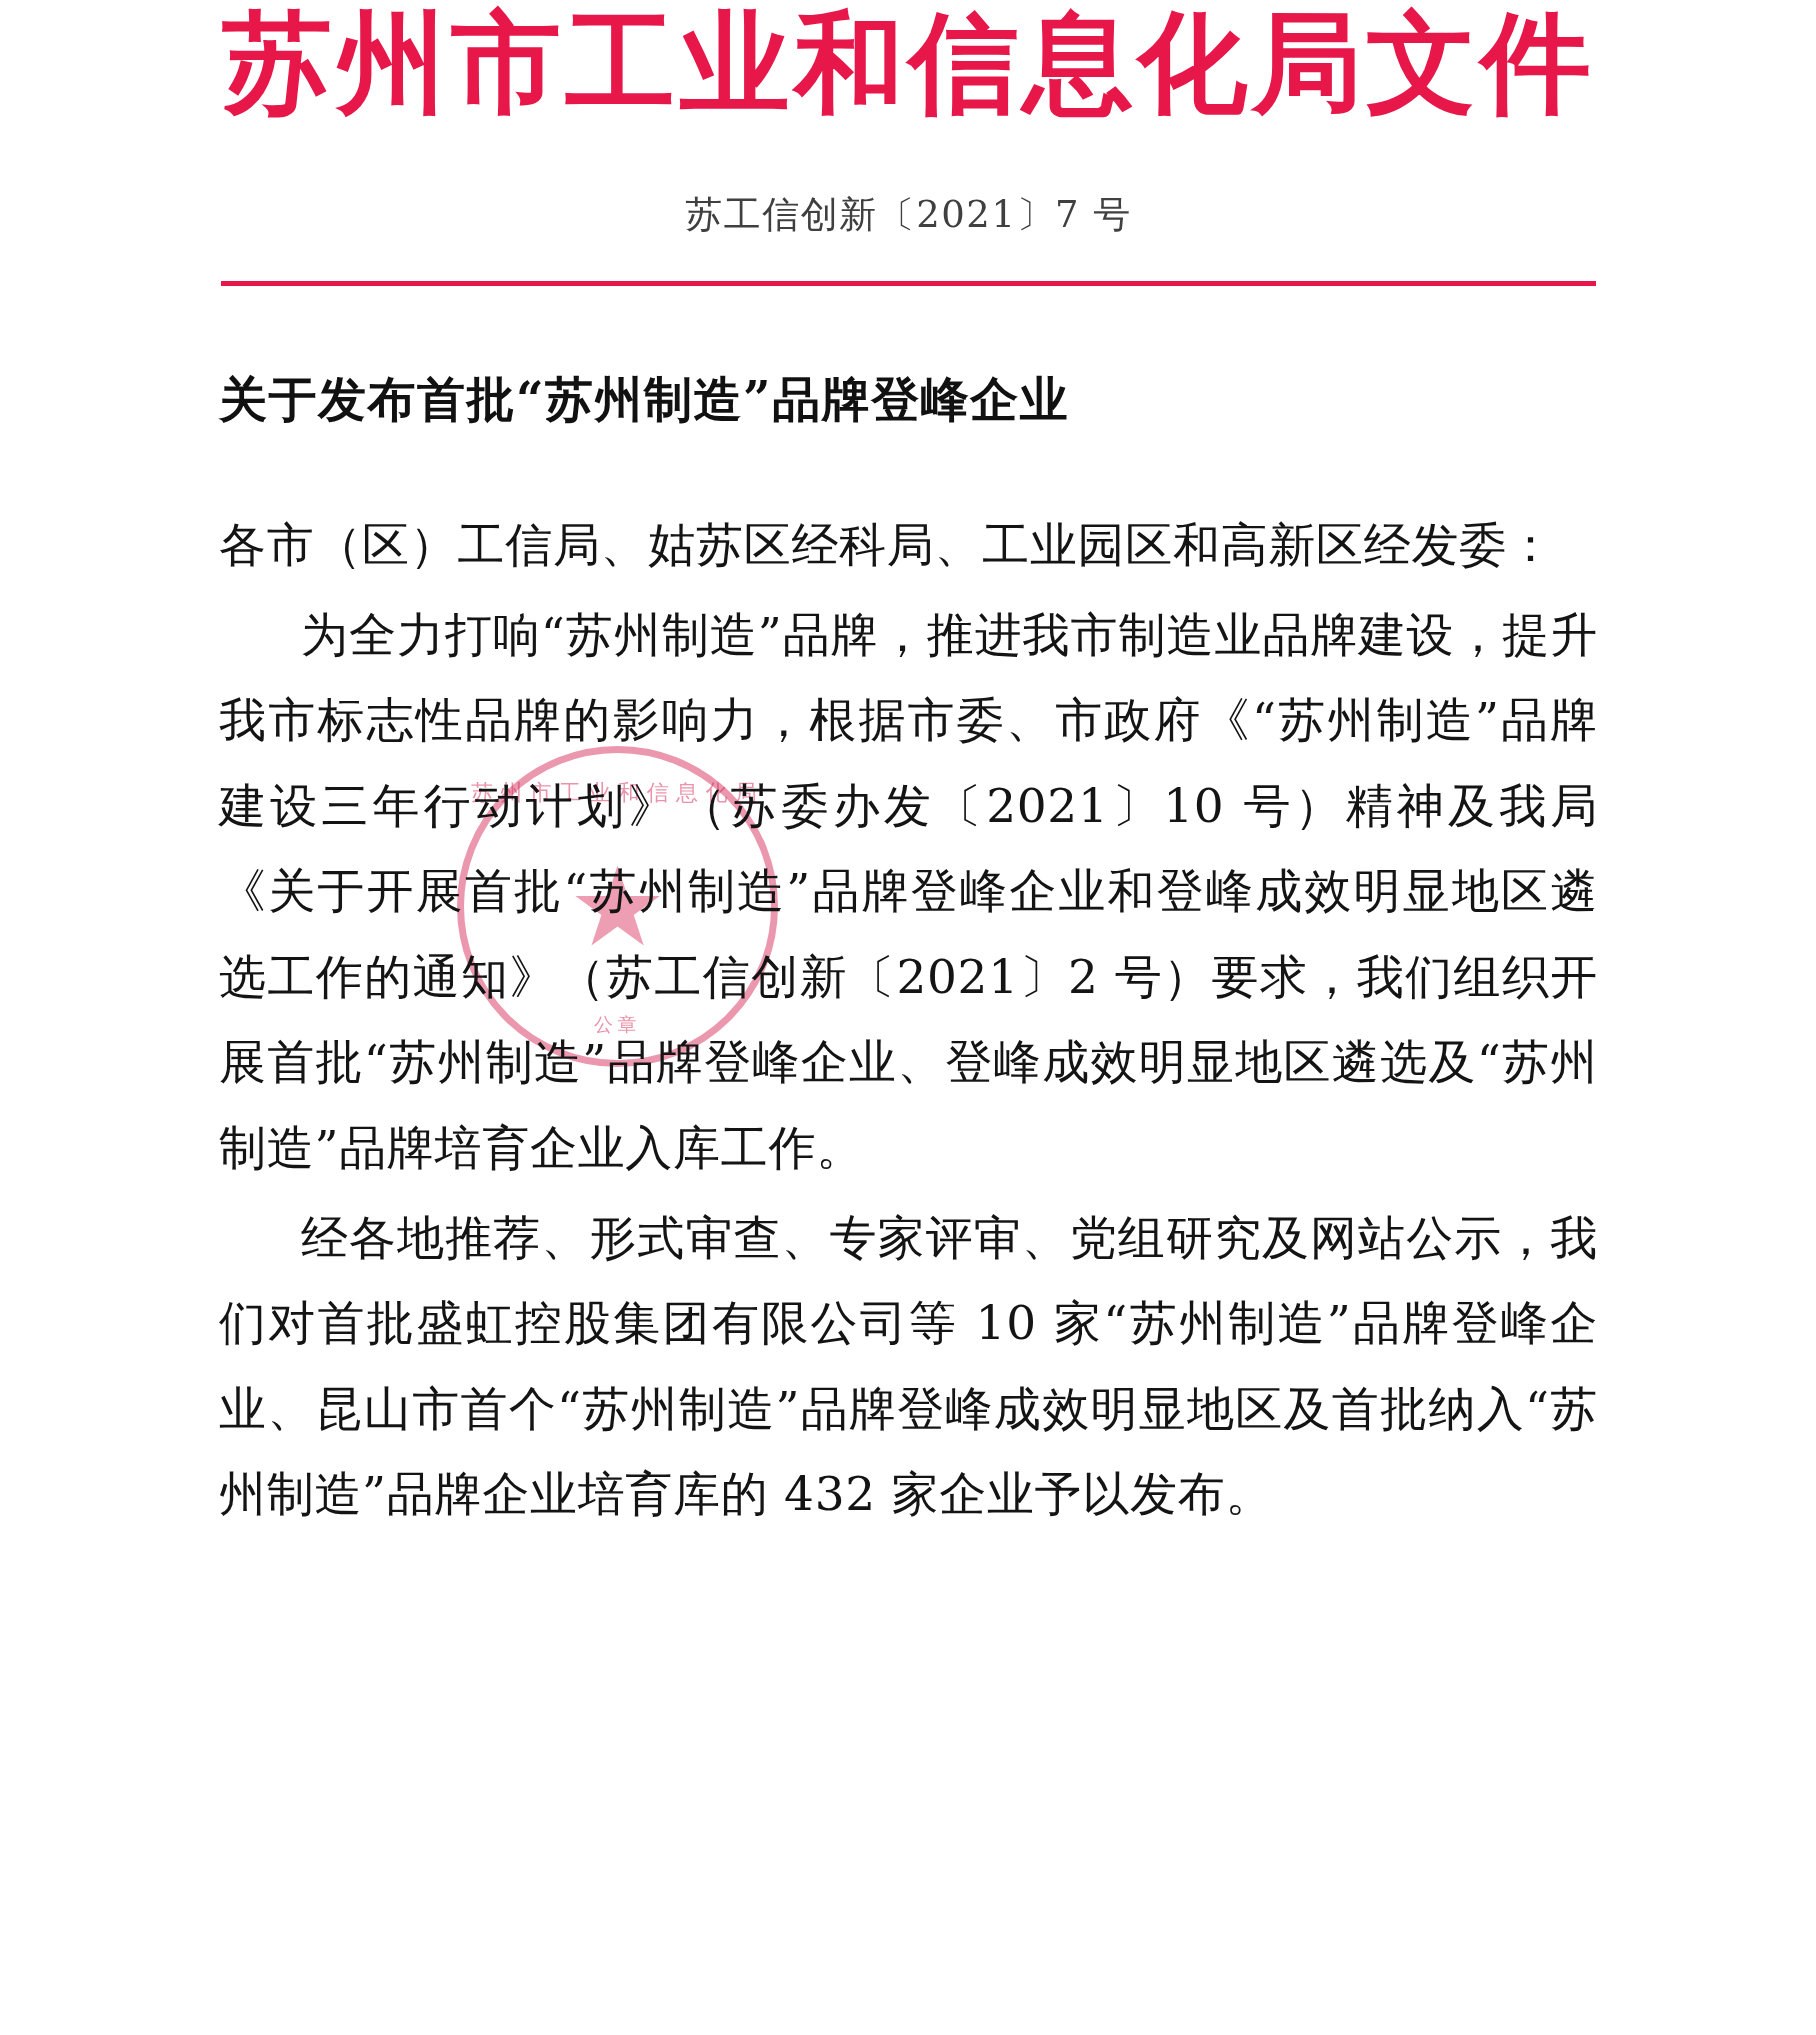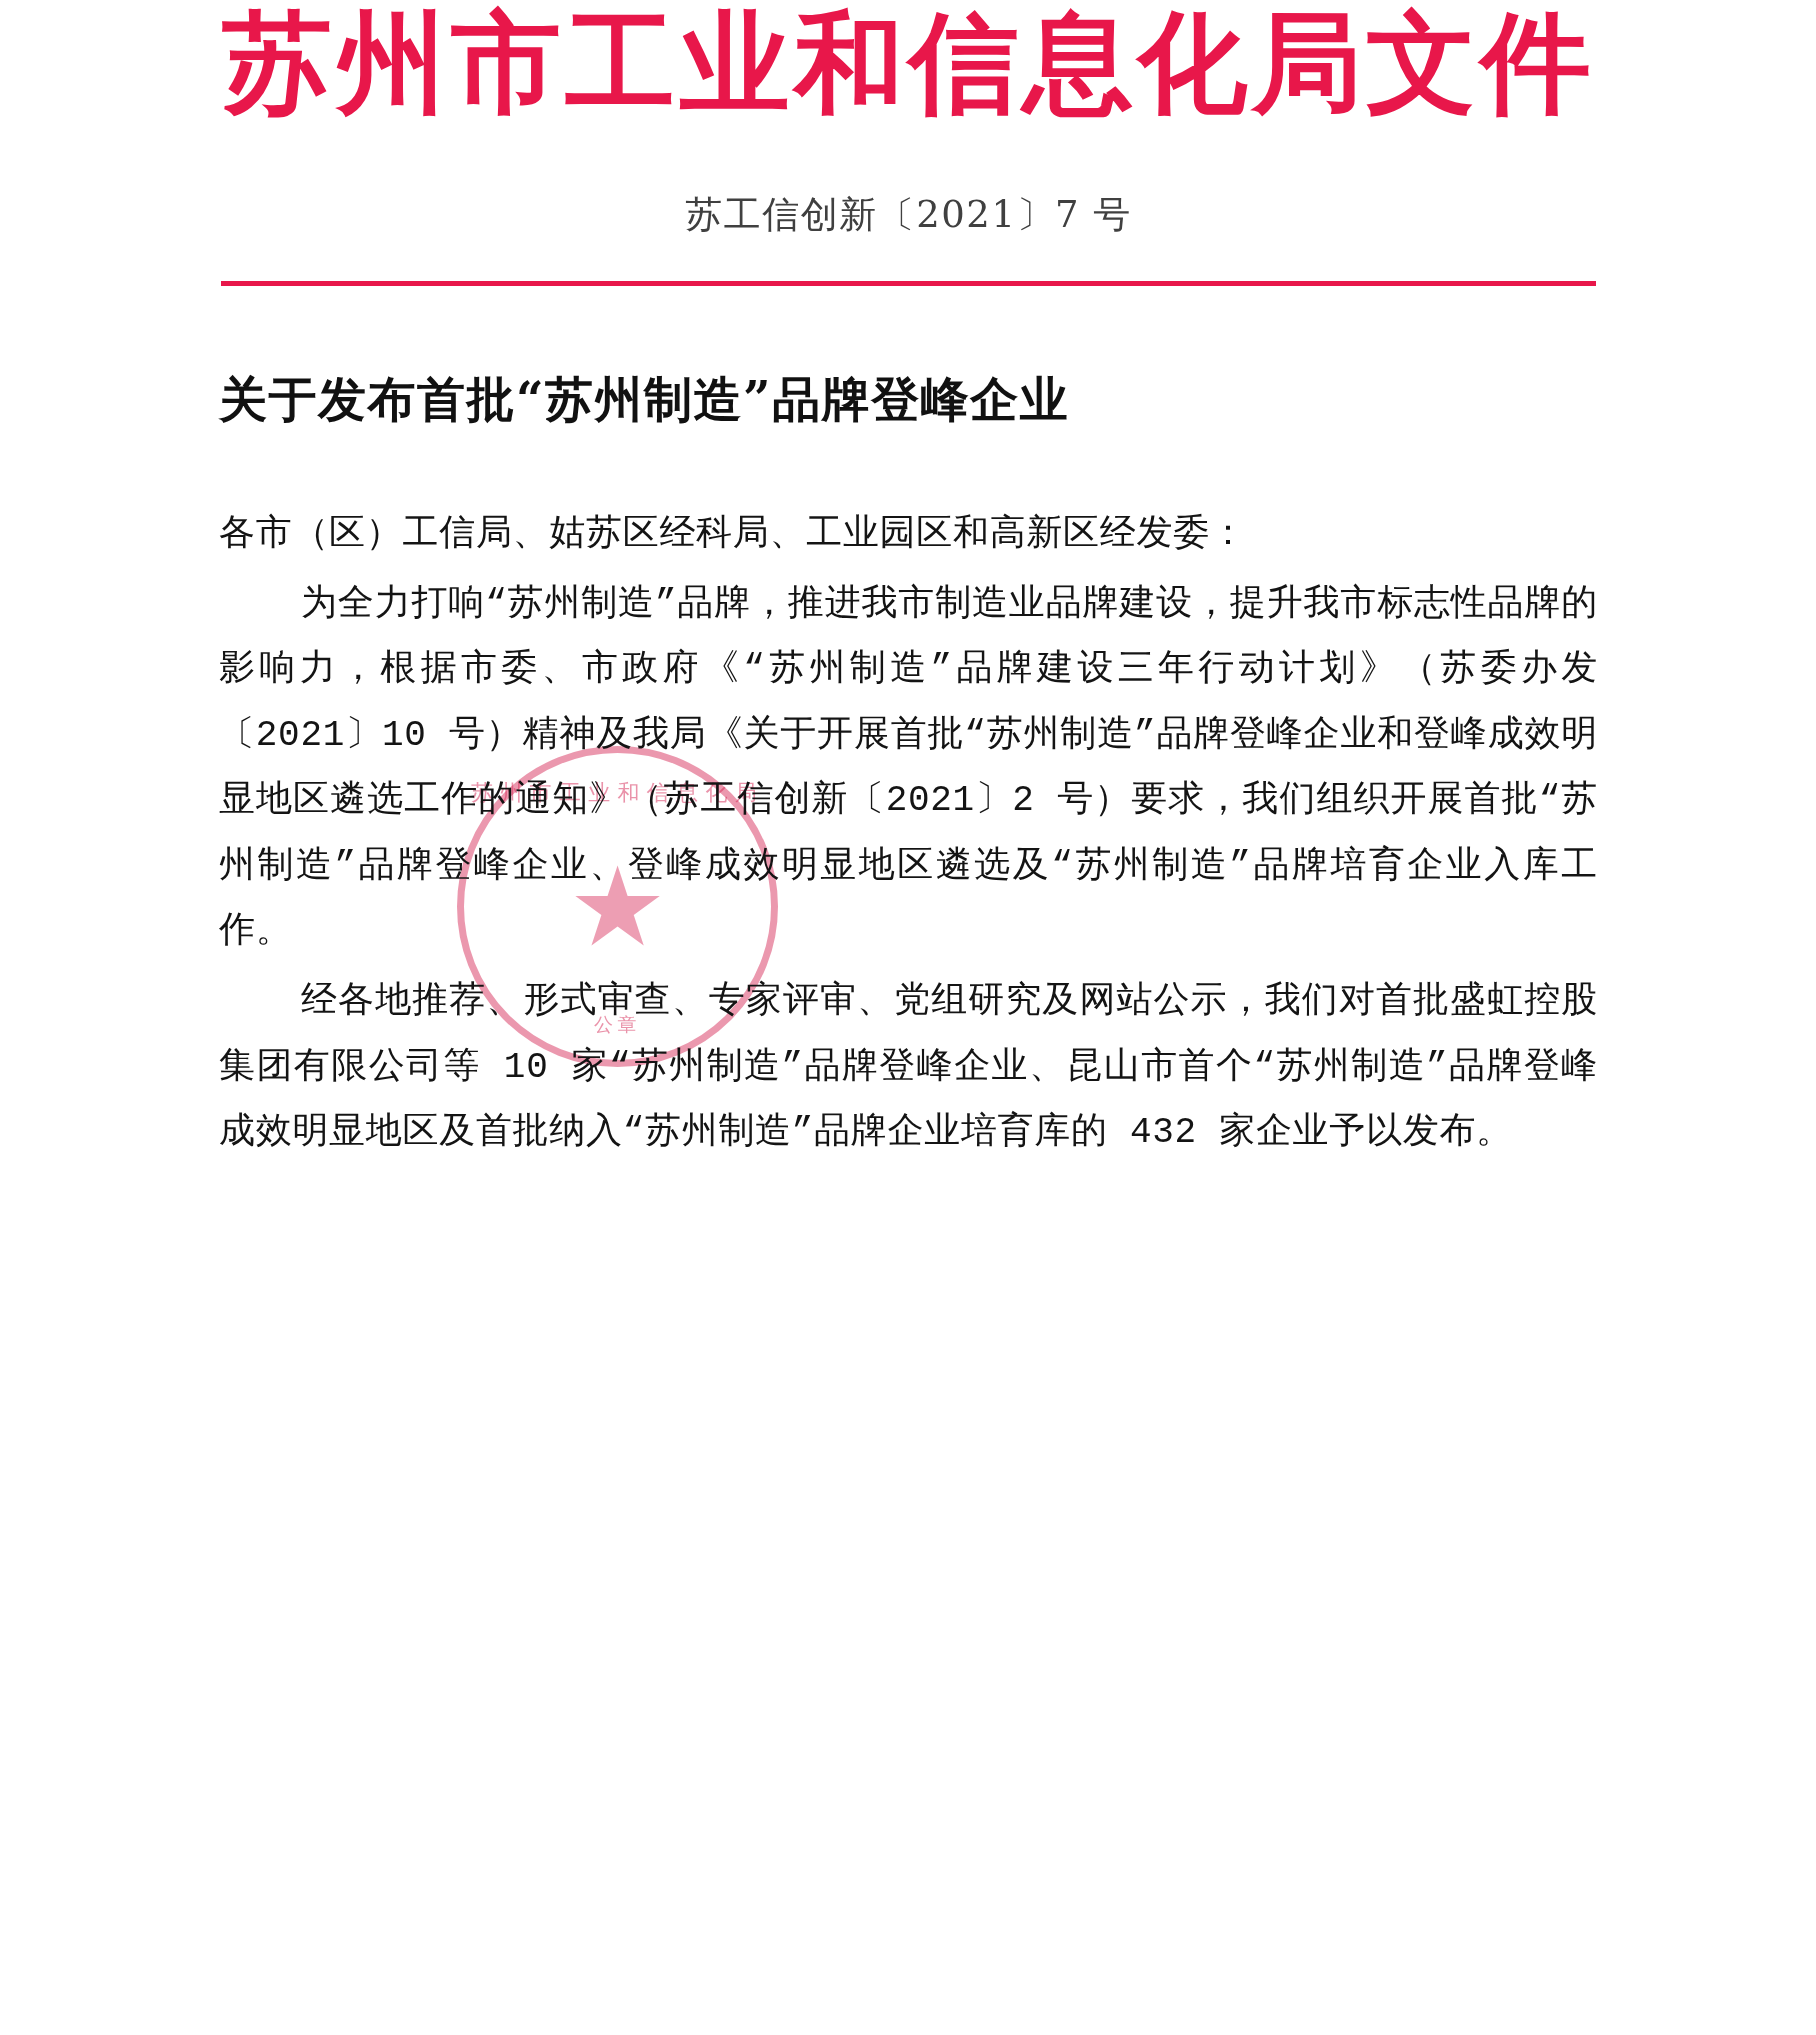--- a/index.html
+++ b/index.html
@@ -64,28 +64,27 @@
     letter-spacing: 1.5px;
     color: #111111;
   }
   .doc-title .line {
     display: block;
   }
 
   
   .body-text {
     margin-top: 67px;
-    font-size: 36px;
+    font-size: 47px;
     line-height: 1.82;
     letter-spacing: 0.7px;
     color: #141414;
     text-align: justify;
     position: relative;
     z-index: 2;
-    font-family: Liberation Mono, monospace;
   }
   .para {
     margin: 0 0 4.4px 0;
     text-indent: 0;
   }
   .para.indent {
     text-indent: 82px;
   }
 
   

